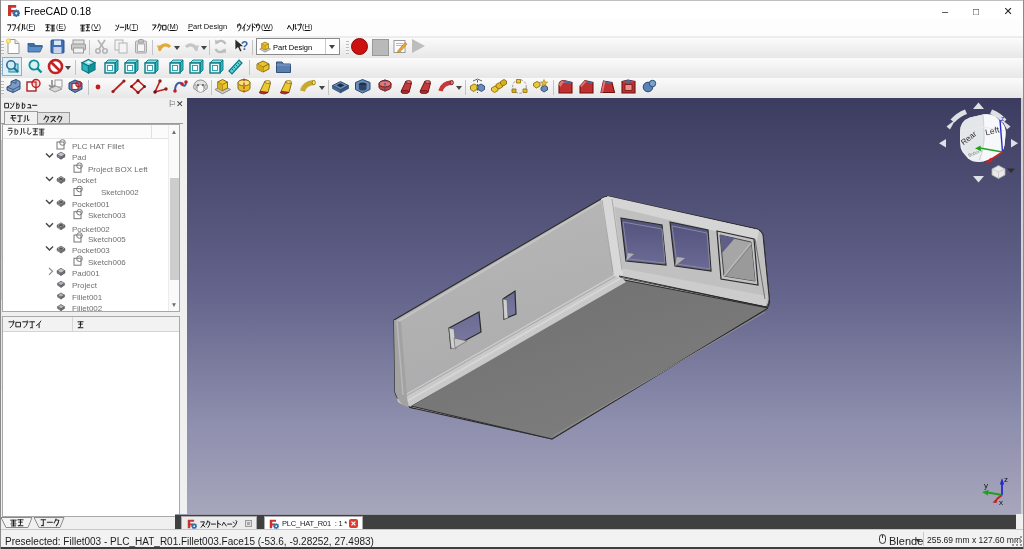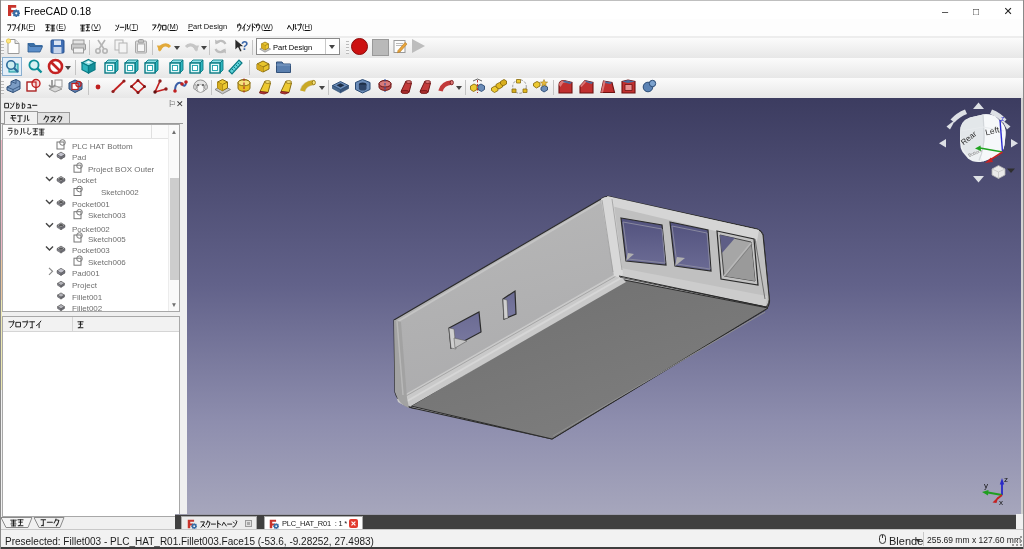--- a/index.html
+++ b/index.html
@@ -655,23 +655,23 @@
         <use href="#sk" x="70" y="107.0"></use>
         <use href="#vexp" x="43" y="119.6"></use>
         <use href="#pkt" x="53" y="118.6"></use>
         <use href="#sk" x="70" y="130.2"></use>
         <use href="#vcol" x="44" y="142.8"></use>
         <use href="#pad" x="53" y="141.8"></use>
         <use href="#fil" x="53" y="153.4"></use>
         <use href="#fil" x="53" y="165.1"></use>
         <use href="#fil" x="53" y="176.7"></use>
       </svg>
-      <div class="trow" style="left:69px;top:16.5px">PLC HAT Bottom</div>
+      <div class="trow" style="left:69px;top:16.5px">PLC HAT Fillet</div>
       <div class="trow" style="left:69px;top:28.1px">Pad</div>
-      <div class="trow" style="left:85px;top:39.7px">Project BOX Outer</div>
+      <div class="trow" style="left:85px;top:39.7px">Project BOX Left</div>
       <div class="trow" style="left:69px;top:51.4px">Pocket</div>
       <div class="trow" style="left:98px;top:63.0px">Sketch002</div>
       <div class="trow" style="left:69px;top:74.6px">Pocket001</div>
       <div class="trow" style="left:85px;top:86.2px">Sketch003</div>
       <div class="trow" style="left:69px;top:100px">Pocket002</div>
       <div class="trow" style="left:85px;top:109.5px">Sketch005</div>
       <div class="trow" style="left:69px;top:121.1px">Pocket003</div>
       <div class="trow" style="left:85px;top:132.7px">Sketch006</div>
       <div class="trow" style="left:69px;top:144.3px">Pad001</div>
       <div class="trow" style="left:69px;top:155.9px">Project</div>

